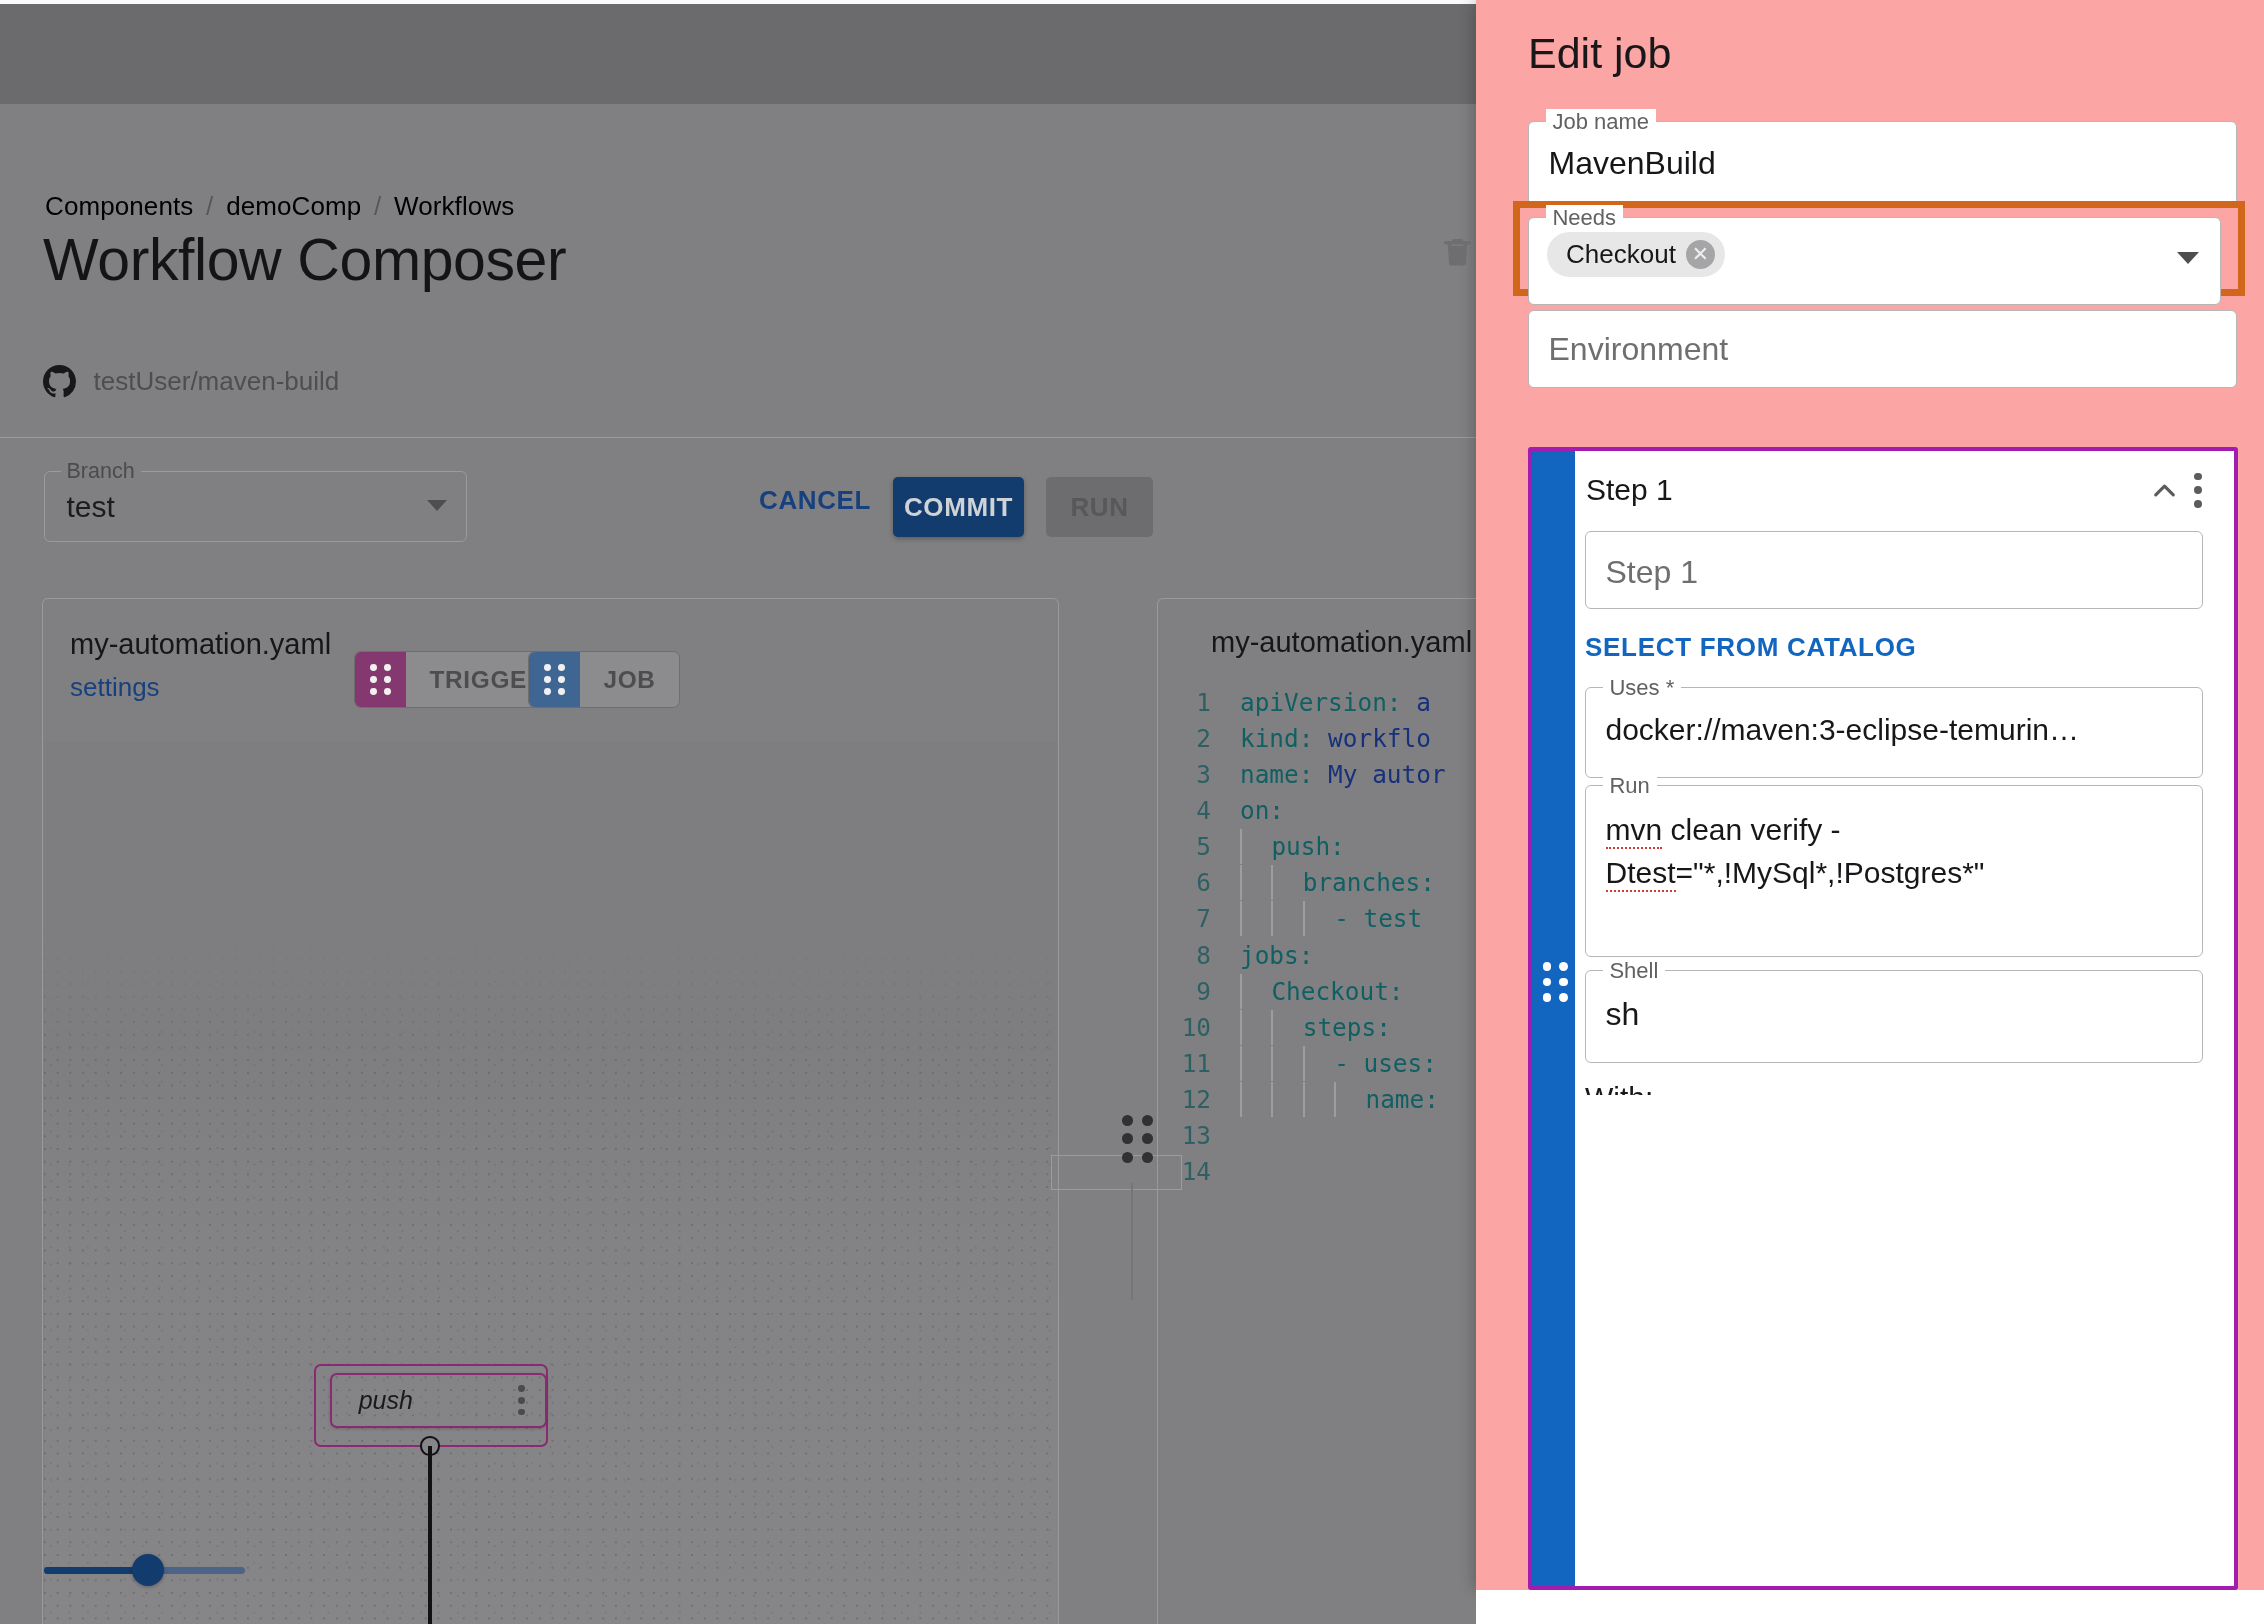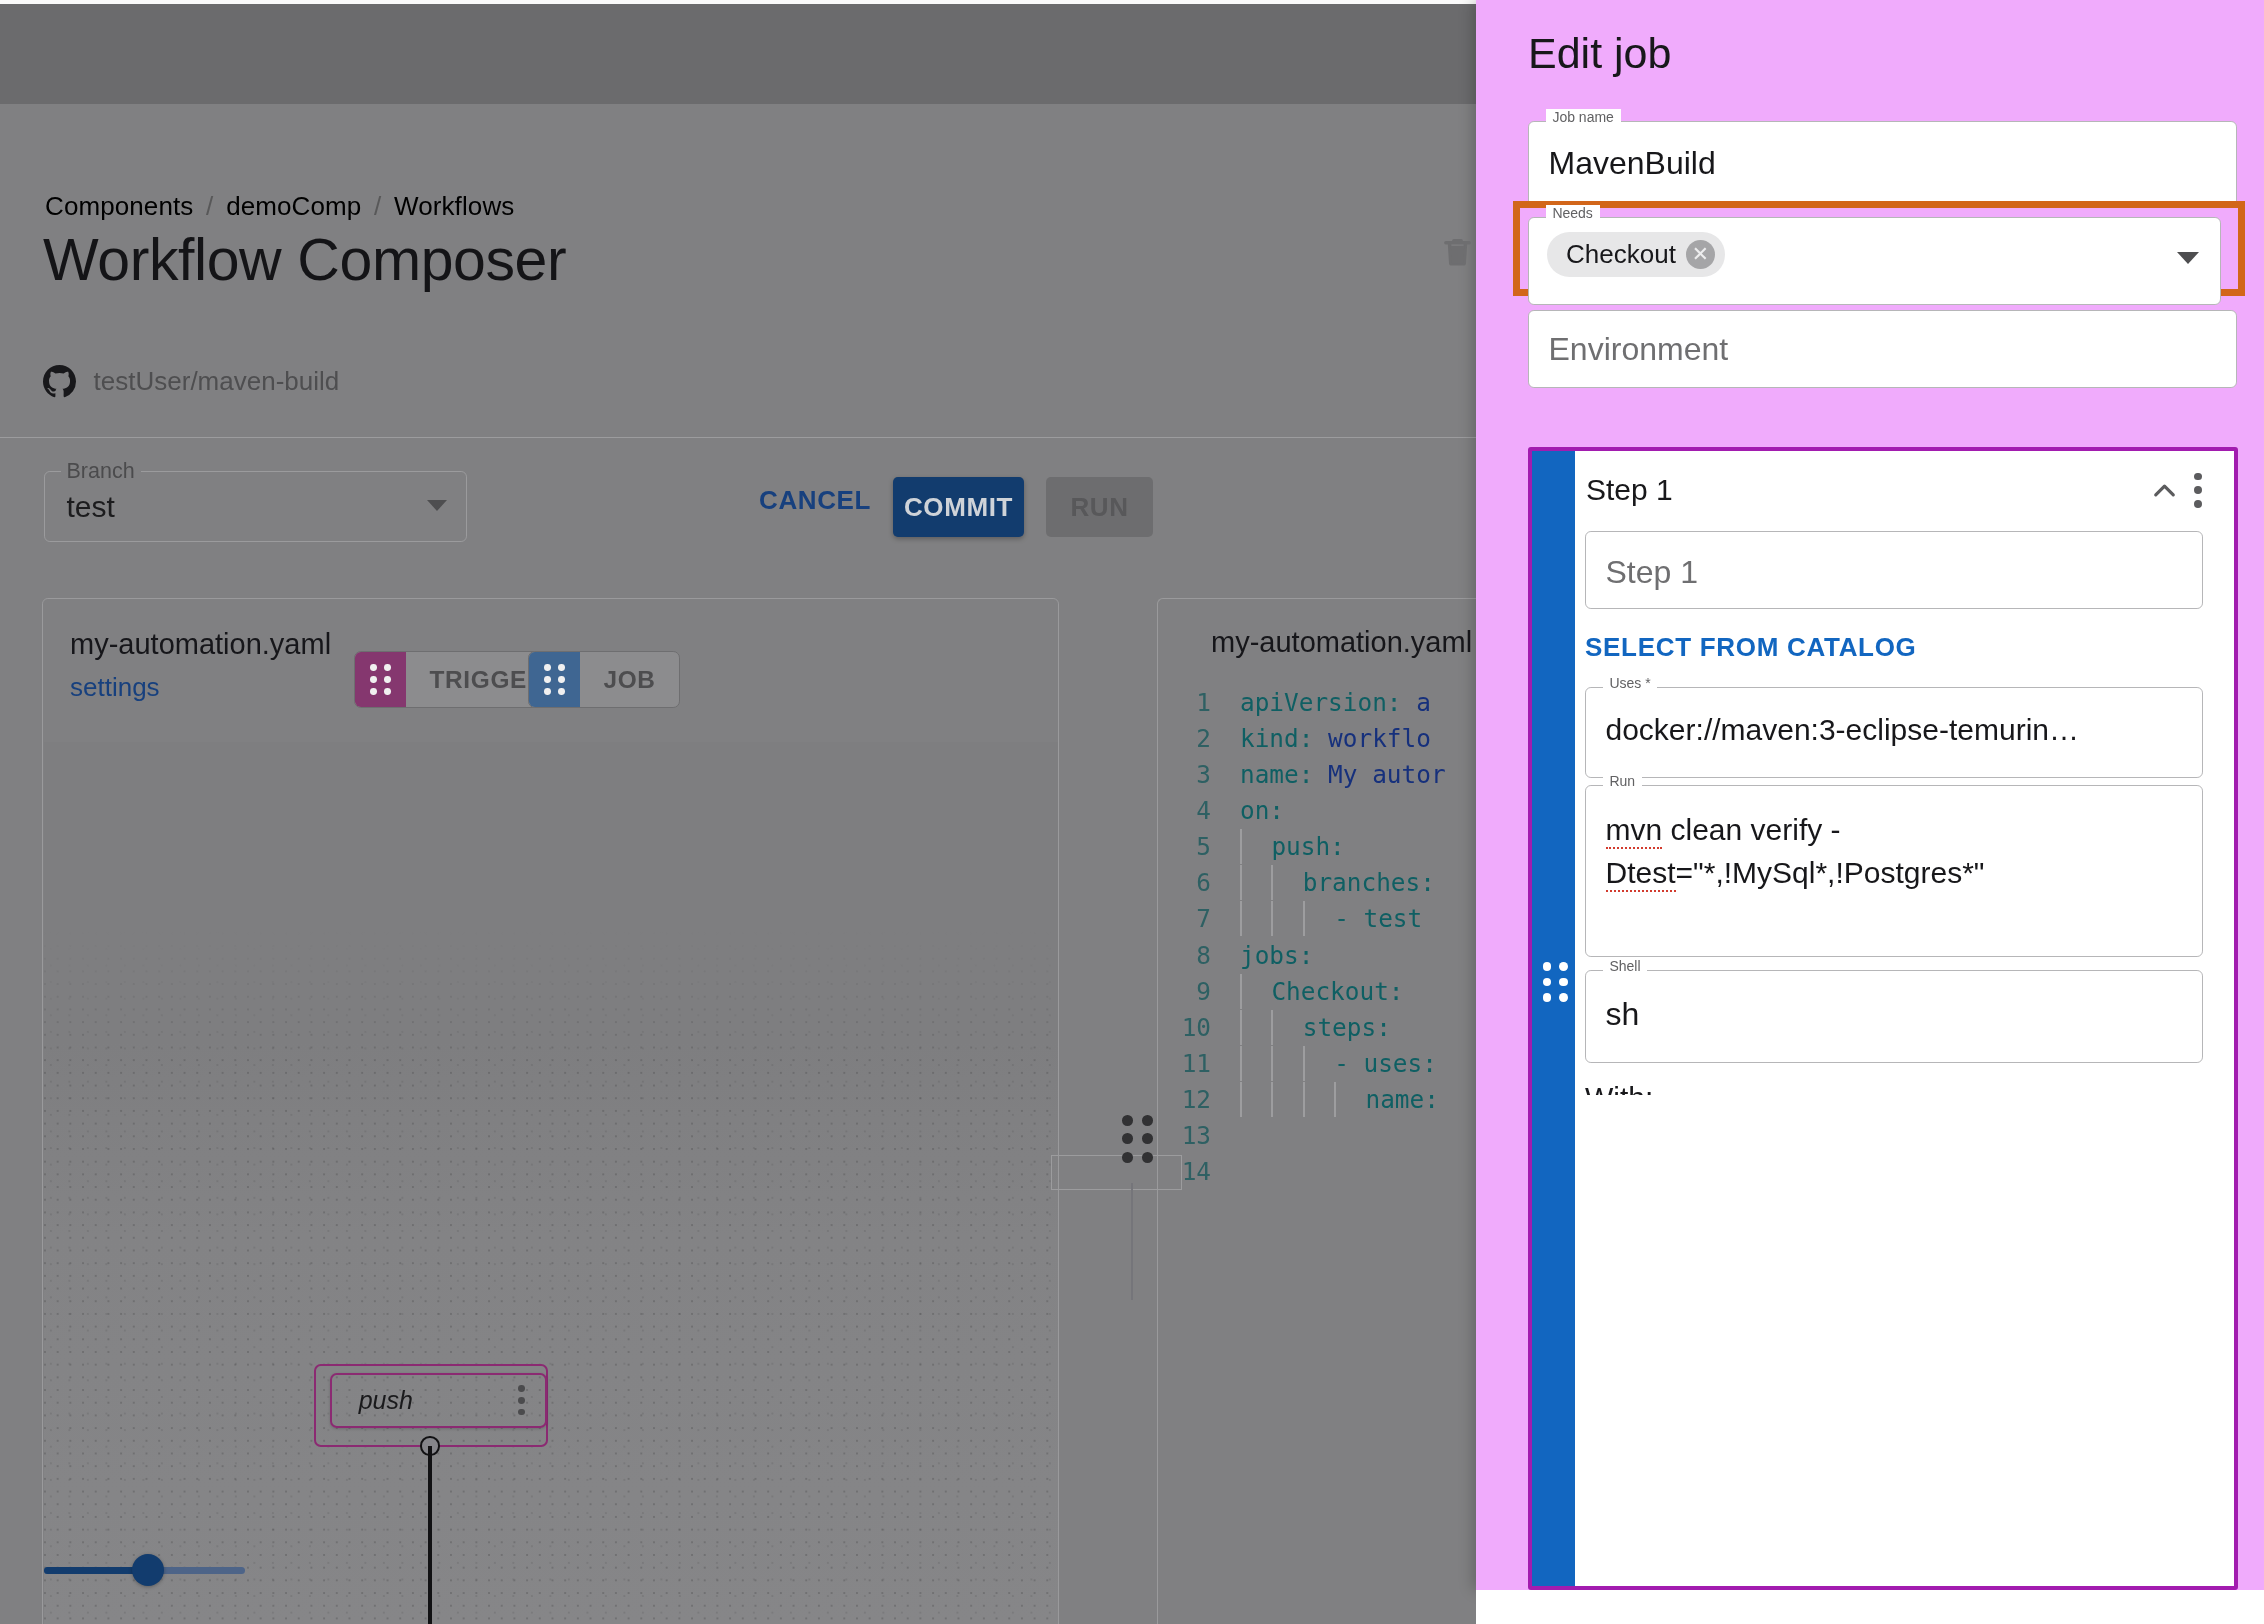--- a/index.html
+++ b/index.html
@@ -248,37 +248,37 @@
   .canvas-grip i { width: 10.7px; height: 10.7px; background: #313133; border-radius: 50%; display:block; }
   .split-bar {
     position: absolute; left: 1131px; top: 1183px; width: 2px; height: 117px;
     background: #75757a;
   }
 
   
   .drawer {
     position: absolute; left: 1476px; top: 0;
     width: 789px; height: 1590px;
-    background: #f0abfc;
+    background: #fca5a5;
     box-shadow: -2.9px 0 13.7px rgba(0,0,0,.22);
     overflow: hidden;
   }
   .drawer-title {
     position: absolute; left: 52px; top: 29px;
     font-size: 43px; color: #18181b; font-weight: 400;
   }
 
   .mfield {
     position: absolute;
     border: 1px solid #b6b6b8; border-radius: 5.9px; background: #fff;
   }
   .mfield > .legend {
     position: absolute; left: 16.6px; top: -12.7px;
     background: #fff; padding: 0 6.8px;
-    font-size: 14px; color: #616163;
+    font-size: 22px; color: #616163;
   }
   .mfield > .value {
     position: absolute; left: 19.5px;
     font-size: 32px; color: #17171a;
   }
   .mfield > .ph {
     position: absolute; left: 19.5px;
     font-size: 32px; color: #6f6f71;
   }
 

